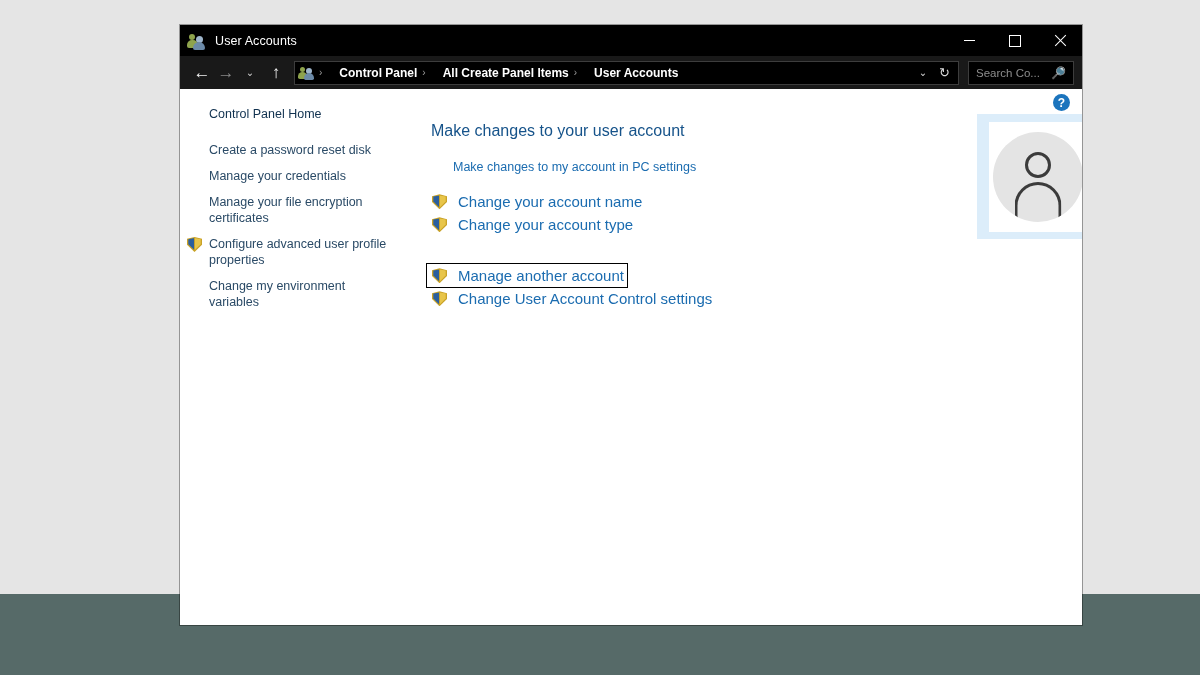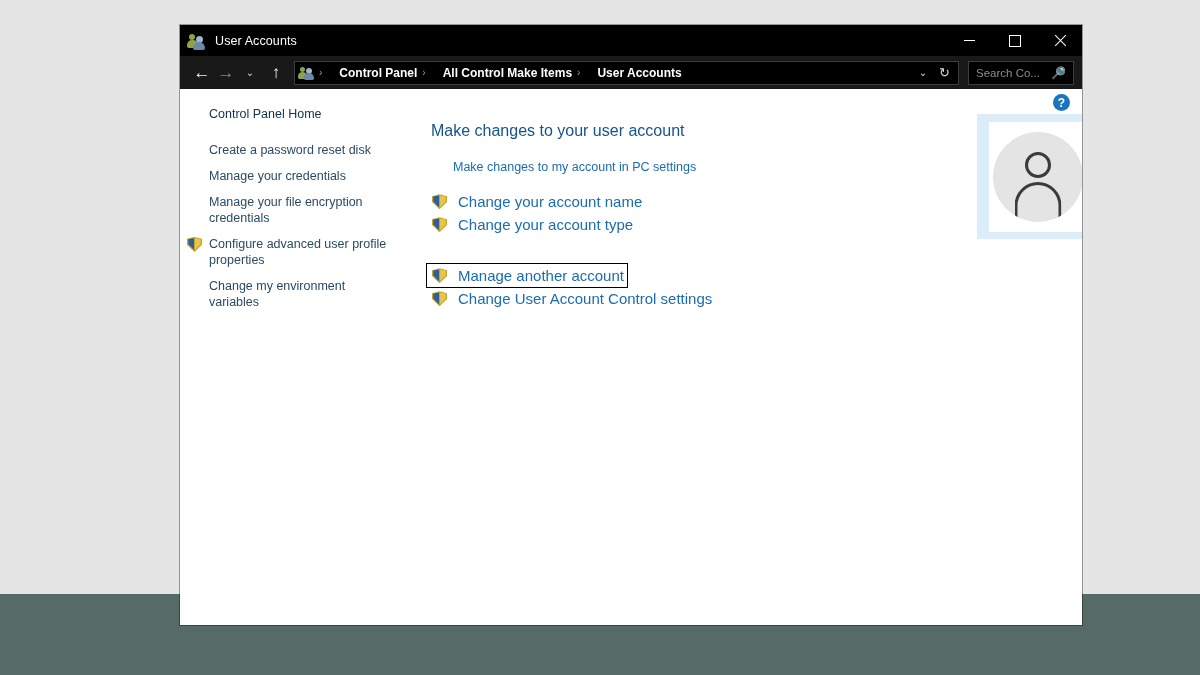--- a/index.html
+++ b/index.html
@@ -416,21 +416,21 @@
         <div class="addr-icon">
           <span class="ti-person ti-head-a" style="width:5px;height:5px;left:1px;top:2px;"></span>
           <span class="ti-person ti-body-a" style="width:9px;height:7px;left:-1px;top:7px;"></span>
           <span class="ti-person ti-head-b" style="width:6px;height:6px;left:7px;top:3px;"></span>
           <span class="ti-person ti-body-b" style="width:10px;height:7px;left:5px;top:8px;"></span>
         </div>
         <div class="crumbs">
           <span class="crumb-sep">›</span>
           <span class="crumb">Control Panel</span>
           <span class="crumb-sep">›</span>
-          <span class="crumb">All Control Make Items</span>
+          <span class="crumb">All Create Panel Items</span>
           <span class="crumb-sep">›</span>
           <span class="crumb">User Accounts</span>
         </div>
         <div class="addr-right">
           <span class="addr-chev">⌄</span>
           <span class="addr-refresh">↻</span>
         </div>
       </div>
 
       <div class="searchbox">
@@ -452,21 +452,21 @@
 
         <div class="side-item">
           <span class="lbl">Create a password reset disk</span>
         </div>
 
         <div class="side-item">
           <span class="lbl">Manage your credentials</span>
         </div>
 
         <div class="side-item">
-          <span class="lbl">Manage your file encryption credentials</span>
+          <span class="lbl">Manage your file encryption certificates</span>
         </div>
 
         <div class="side-item">
           <span class="side-shield">
             <span class="shield">
               <span class="sh-base"></span>
               <span class="sh-left"></span>
               <span class="sh-right"></span>
             </span>
           </span>

